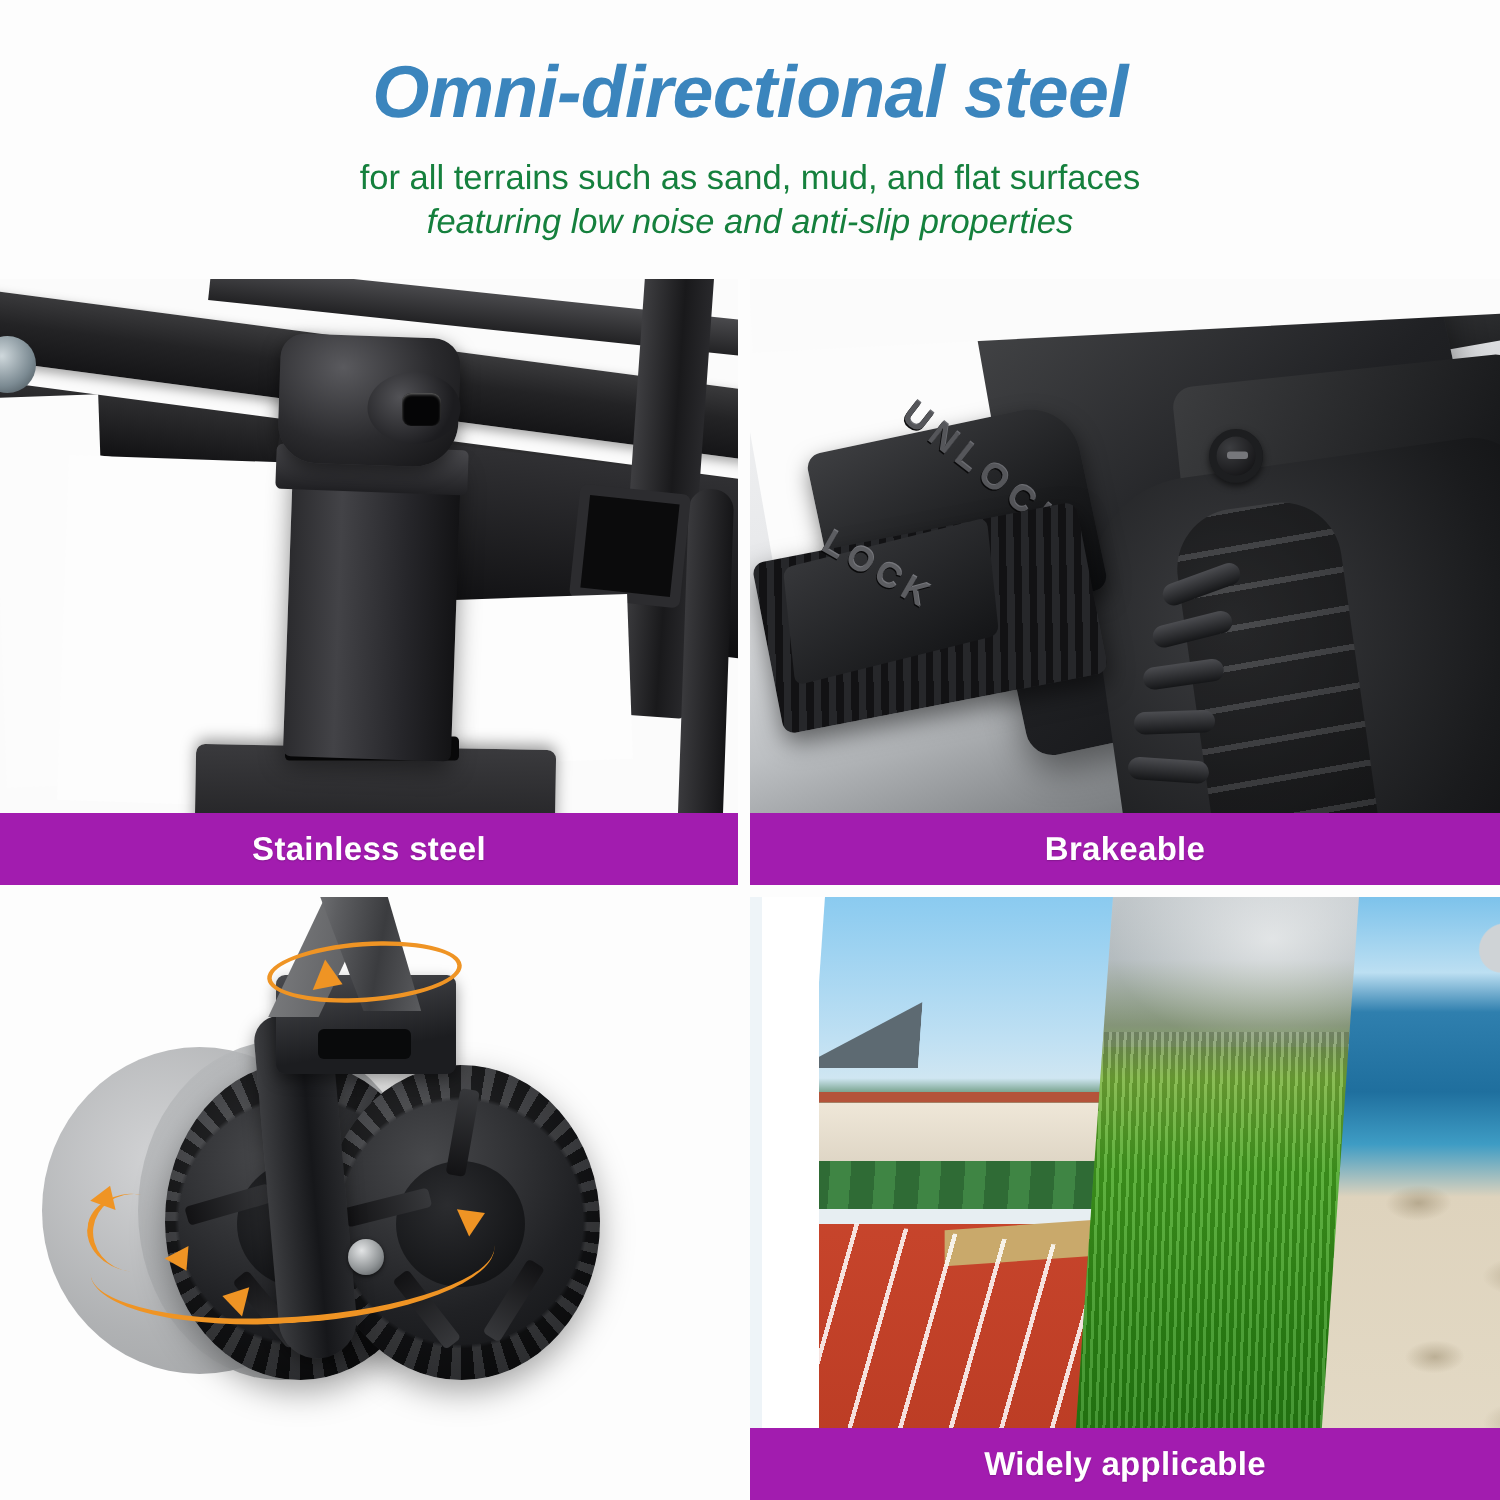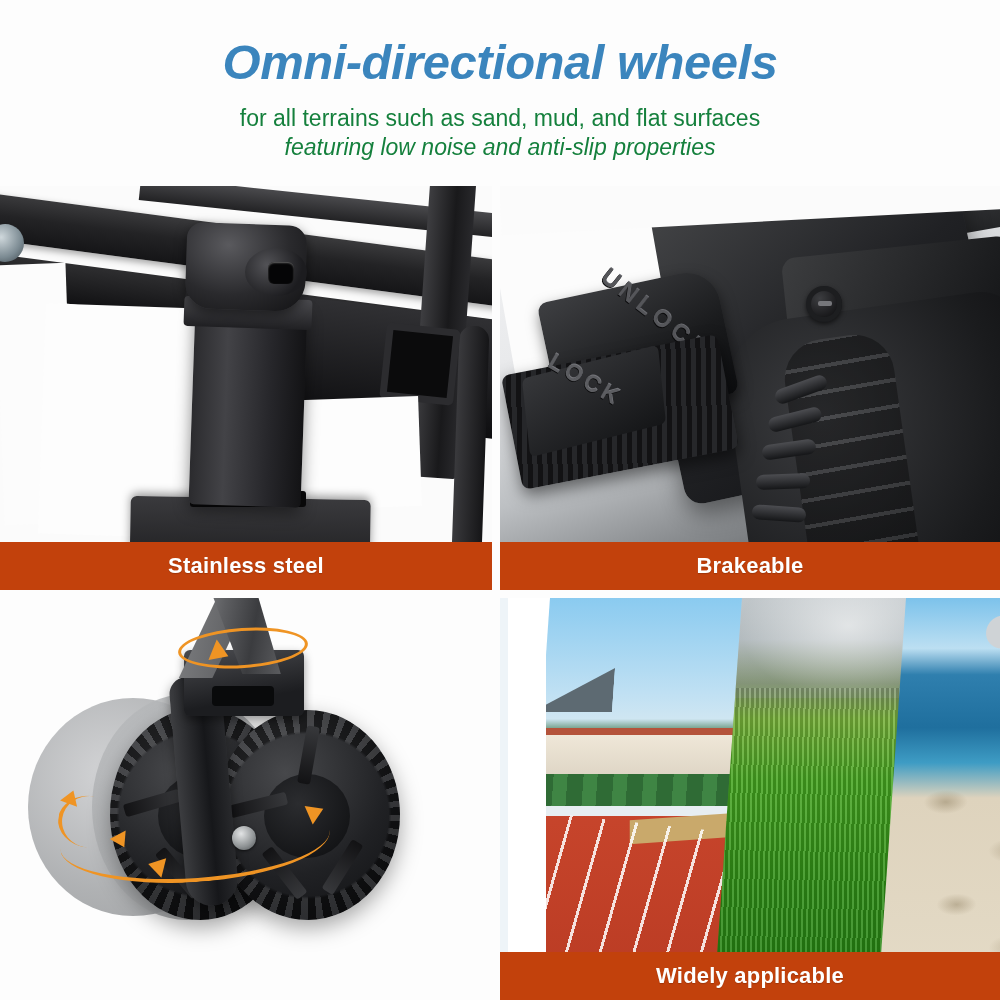--- a/index.html
+++ b/index.html
@@ -28,21 +28,21 @@
   .grid{position:absolute;left:0;top:186px;width:1000px;height:814px;}
   .cell{position:absolute;overflow:hidden;background:#fff;}
   .cell-tl{left:0;top:0;width:492px;height:404px;}
   .cell-tr{left:500px;top:0;width:500px;height:404px;}
   .cell-bl{left:0;top:412px;width:492px;height:402px;}
   .cell-br{left:500px;top:412px;width:500px;height:402px;}
 
   .photo{position:absolute;left:0;top:0;right:0;bottom:0;overflow:hidden;}
   .caption{
     position:absolute;left:0;right:0;bottom:0;height:48px;
-    background:#c2410c;color:#ffffff;
+    background:#a21caf;color:#ffffff;
     display:flex;align-items:center;justify-content:center;
     font-size:22px;font-weight:bold;letter-spacing:.2px;
     text-shadow:0 1px 1px rgba(0,0,0,.18);
     z-index:40;
   }
   .cell-bl .caption,.cell-br .caption{height:48px;}
 
   
   .tl-bg{position:absolute;inset:0;background:#fbfbfb;}
   .bar{position:absolute;background:linear-gradient(180deg,#3a3a3c 0%,#232325 45%,#151517 100%);}
@@ -216,21 +216,21 @@
               radial-gradient(ellipse 22px 12px at 25% 86%,rgba(150,135,105,.5),transparent);}
   .br-left-white{position:absolute;left:0;top:0;width:46px;height:402px;background:#fff;}
   .br-divider{position:absolute;left:0px;top:0;width:8px;height:402px;background:#eef4f8;}
 </style>
 </head>
 <body>
 
 <div class="page">
 
   <div class="header">
-    <div class="title">Omni-directional wheels</div>
+    <div class="title">Omni-directional steel</div>
     <div class="subtitle">
       <span class="l1">for all terrains such as sand, mud, and flat surfaces</span>
       <span class="l2">featuring low noise and anti-slip properties</span>
     </div>
   </div>
 
   <div class="grid">
 
     <div class="cell cell-tl">
       <div class="photo">

